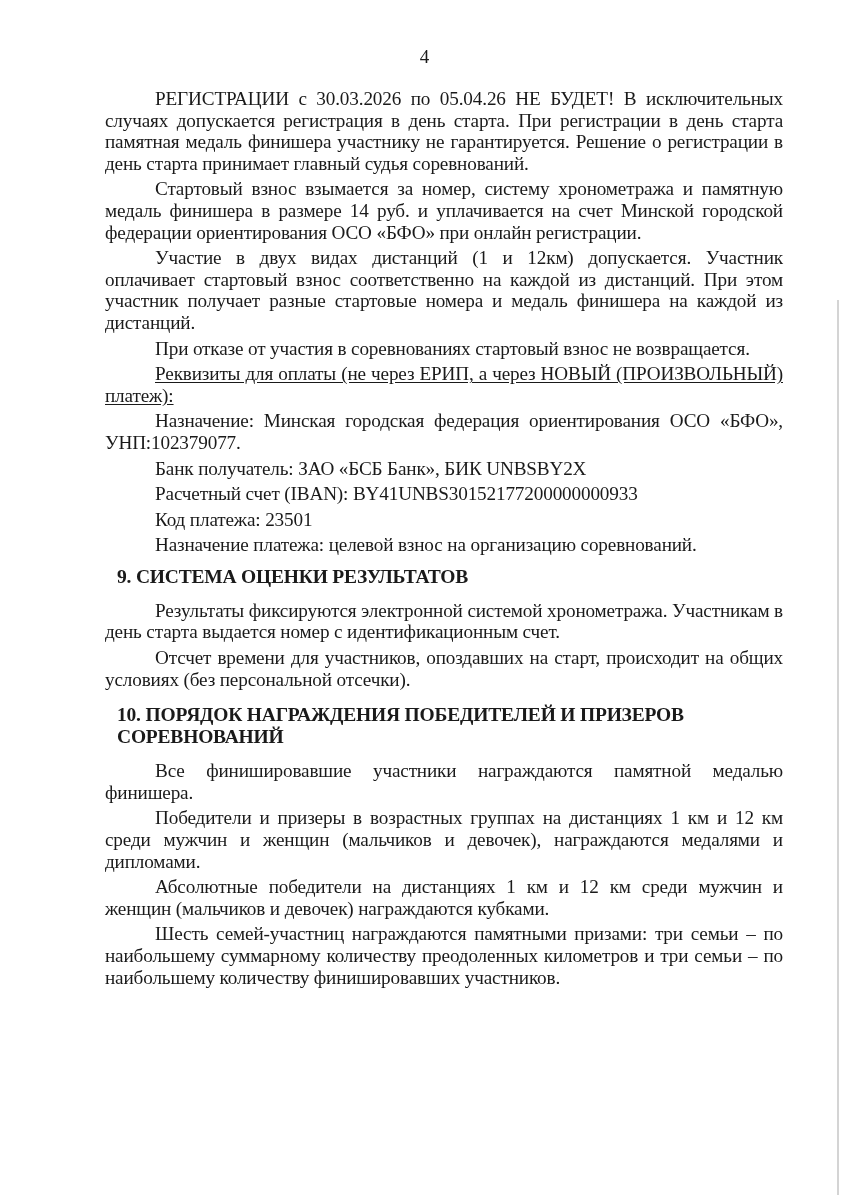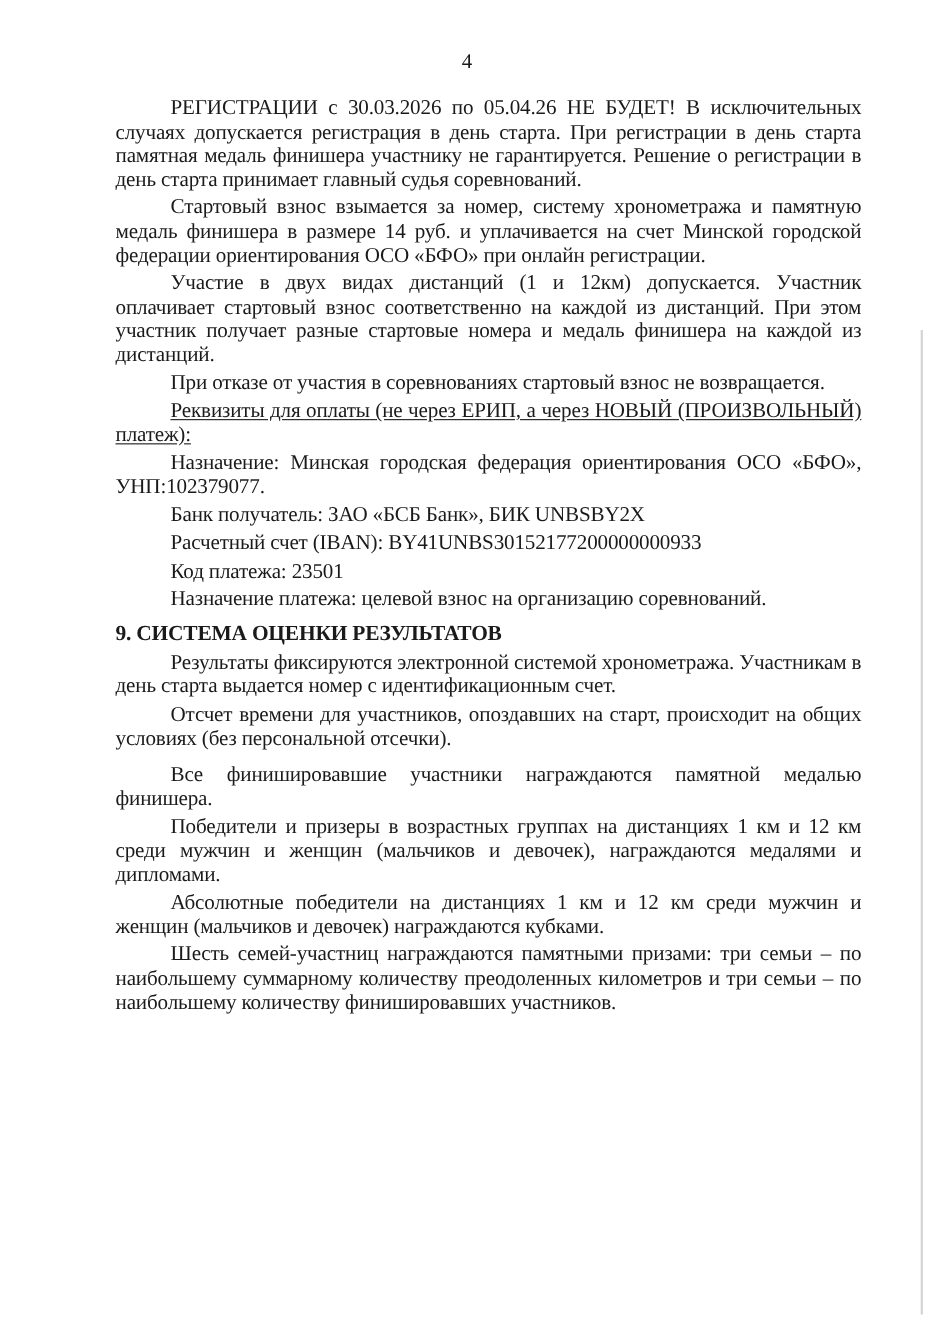--- a/index.html
+++ b/index.html
@@ -18,21 +18,21 @@
     }
     .p {
       margin: 0; text-align: justify; text-align-last: left;
       text-indent: 50px; letter-spacing: -0.15px;
     }
     .p.noindent-pad { padding-left: 50px; text-indent: 0; }
     .p.gap { margin-top: 4px; }
     .b { font-weight: normal; }
     .u { text-decoration: underline; text-underline-offset: 2px; }
     .h {
-      margin: 0; font-weight: bold; font-size: 19.5px; line-height: 22px;
+      margin: 12px; font-weight: bold; font-size: 19.5px; line-height: 22px;
       text-indent: 0; letter-spacing: -0.2px;
     }
     .right-line {
       position: absolute; left: 837px; top: 300px; width: 2px; height: 895px;
       background: #d4d4d4;
     }
   </style>
 </head>
 <body>
 
@@ -55,20 +55,24 @@
   <p class="p gap noindent-pad">Банк получатель: ЗАО «БСБ Банк», БИК UNBSBY2X</p>
   <p class="p gap noindent-pad">Расчетный счет (IBAN): BY41UNBS30152177200000000933</p>
   <p class="p gap noindent-pad">Код платежа: 23501</p>
   <p class="p gap noindent-pad">Назначение платежа: целевой взнос на организацию соревнований.</p>
 
   <h2 class="h" style="margin-top:10px;">9. СИСТЕМА ОЦЕНКИ РЕЗУЛЬТАТОВ</h2>
 
   <p class="p gap">Результаты фиксируются электронной системой хронометража. Участникам в день старта выдается номер с идентификационным счет.</p>
   <p class="p gap">Отсчет времени для участников, опоздавших на старт, происходит на общих условиях (без персональной отсечки).</p>
 
+  <h2 class="h" style="margin-top:14px;">
+    <span style="display:block">10. ПОРЯДОК НАГРАЖДЕНИЯ ПОБЕДИТЕЛЕЙ И ПРИЗЕРОВ</span>
+    <span style="display:block">СОРЕВНОВАНИЙ</span>
+  </h2>
 
   <p class="p" style="margin-top:12px;">Все финишировавшие участники награждаются памятной медалью финишера.</p>
   <p class="p gap">Победители и призеры в возрастных группах на дистанциях 1 км и 12 км среди мужчин и женщин (мальчиков и девочек), награждаются медалями и дипломами.</p>
   <p class="p gap">Абсолютные победители на дистанциях 1 км и 12 км среди мужчин и женщин (мальчиков и девочек) награждаются кубками.</p>
   <p class="p gap">Шесть семей-участниц награждаются памятными призами: три семьи – по наибольшему суммарному количеству преодоленных километров и три семьи – по наибольшему количеству финишировавших участников.</p>
 
 </div>
 
 <div class="right-line"></div>
 

